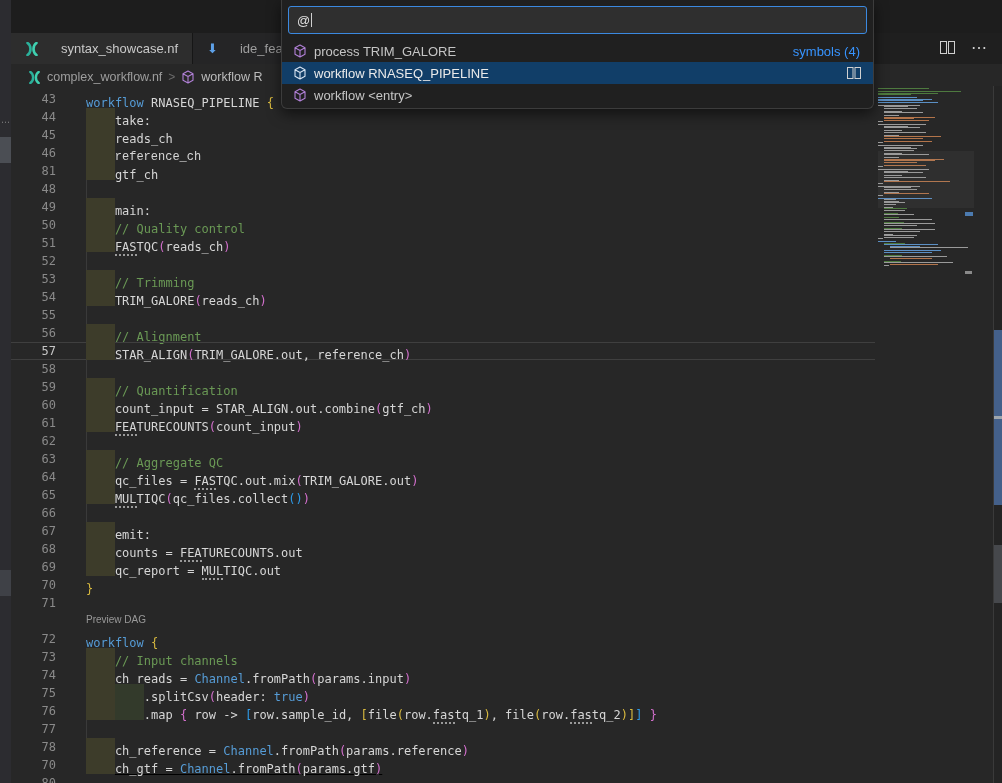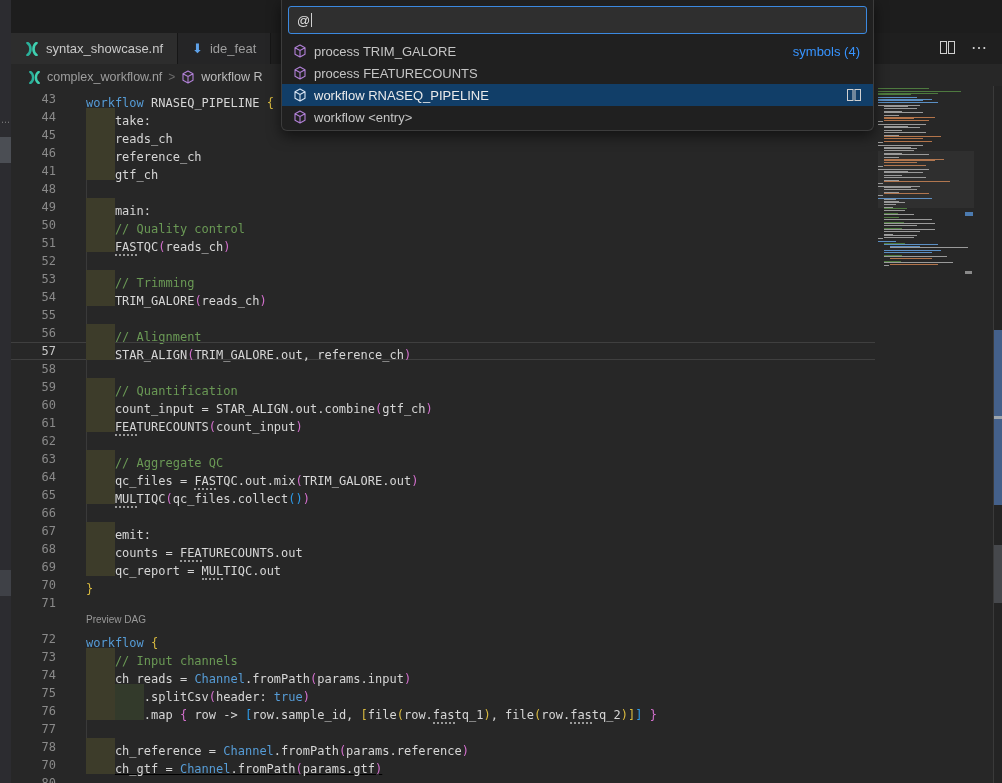--- a/index.html
+++ b/index.html
@@ -6,21 +6,21 @@
   #app{position:relative;width:1002px;height:783px;overflow:hidden;background:#272727;
        font-family:"Liberation Sans",sans-serif;-webkit-font-smoothing:antialiased;}
   
   #left-strip{position:absolute;left:0;top:0;width:11px;height:783px;background:#2c2c30;z-index:3;}
   .strip-dots{position:absolute;left:0;top:118px;width:11px;color:#8f8f8f;font-size:9px;line-height:9px;text-align:center;}
   .strip-block1{position:absolute;left:0;top:137px;width:11px;height:26px;background:#4b4e54;}
   .strip-block2{position:absolute;left:0;top:570px;width:11px;height:26px;background:#3f4147;}
   
   #titlebar{position:absolute;left:11px;top:0;width:991px;height:33px;background:#1d1d1d;}
   #tabbar{position:absolute;left:11px;top:33px;width:991px;height:31px;background:#1f1f1f;display:flex;}
-  .tab{height:31px;display:flex;align-items:center;gap:7px;padding:0 14px;font-size:13px;box-sizing:border-box;}
+  .tab{height:31px;display:flex;align-items:center;gap:22px;padding:0 14px;font-size:13px;box-sizing:border-box;}
   .tab.active{background:#2d2d2d;color:#c9c9c9;border-right:1px solid #161616;}
   .tab.inactive{background:#252526;color:#9d9d9d;border-right:1px solid #161616;}
   .editor-actions{position:absolute;right:14px;top:38px;display:flex;gap:16px;align-items:center;color:#cfcfcf;}
   .more-glyph{font-size:16px;letter-spacing:1px;cursor:pointer;}
   
   #breadcrumb{position:absolute;left:11px;top:64px;width:982px;height:26px;background:#272727;
               display:flex;align-items:center;gap:6px;padding-left:17px;font-size:12.5px;color:#9d9d9d;}
   #breadcrumb .sep{color:#6b6b6b;font-size:12px;}
   #breadcrumb .sym{color:#bcbcbc;white-space:nowrap;}
   
@@ -125,25 +125,25 @@
         <span class="content" style="padding-left: 4ch;"><span class="tk-w">take:</span></span>
       </div>
       <div class="row">
         <div class="blk1"></div>
         <span class="num">45</span>
         <span class="content" style="padding-left: 4ch;"><span class="tk-w">reads_ch</span></span>
       </div>
       <div class="row">
         <div class="blk1"></div>
         <span class="num">46</span>
-        <span class="content" style="padding-left: 4ch;"><span class="tk-w">reference_ch</span></span>
-      </div>
-      <div class="row">
-        <div class="blk1"></div>
-        <span class="num">41</span>
+        <span class="content" style="padding-left: 4ch; font-family: Liberation Mono, monospace;"><span class="tk-w">reference_ch</span></span>
+      </div>
+      <div class="row">
+        <div class="blk1"></div>
+        <span class="num">81</span>
         <span class="content" style="padding-left: 4ch;"><span class="tk-w">gtf_ch</span></span>
       </div>
       <div class="row">
         <div class="guide"></div>
         <span class="num">48</span>
         <span class="content" style="padding-left: 0ch;"></span>
       </div>
       <div class="row">
         <div class="blk1"></div>
         <span class="num">49</span>
@@ -446,28 +446,20 @@
     </div>
     <div id="qo-list">
         <div class="qo-row">
           <span>
             <svg width="14" height="14" viewBox="0 0 14 14">
               <path d="M7 1 L12 3.8 L12 10.2 L7 13 L2 10.2 L2 3.8 Z M2 3.8 L7 6.6 L12 3.8 M7 6.6 L7 13" fill="none" stroke="#b180d7" stroke-width="1.1" stroke-linejoin="round"></path>
             </svg>
           </span>
           <span>process TRIM_GALORE</span>
           <span class="qo-badge">symbols (4)</span>
-        </div>
-        <div class="qo-row">
-          <span>
-            <svg width="14" height="14" viewBox="0 0 14 14">
-              <path d="M7 1 L12 3.8 L12 10.2 L7 13 L2 10.2 L2 3.8 Z M2 3.8 L7 6.6 L12 3.8 M7 6.6 L7 13" fill="none" stroke="#b180d7" stroke-width="1.1" stroke-linejoin="round"></path>
-            </svg>
-          </span>
-          <span>process FEATURECOUNTS</span>
         </div>
         <div class="qo-row selected">
           <span>
             <svg width="14" height="14" viewBox="0 0 14 14">
               <path d="M7 1 L12 3.8 L12 10.2 L7 13 L2 10.2 L2 3.8 Z M2 3.8 L7 6.6 L12 3.8 M7 6.6 L7 13" fill="none" stroke="#d8e4f2" stroke-width="1.1" stroke-linejoin="round"></path>
             </svg>
           </span>
           <span>workflow RNASEQ_PIPELINE</span>
           <span class="qo-split">
             <svg width="14" height="12" viewBox="0 0 14 12">

